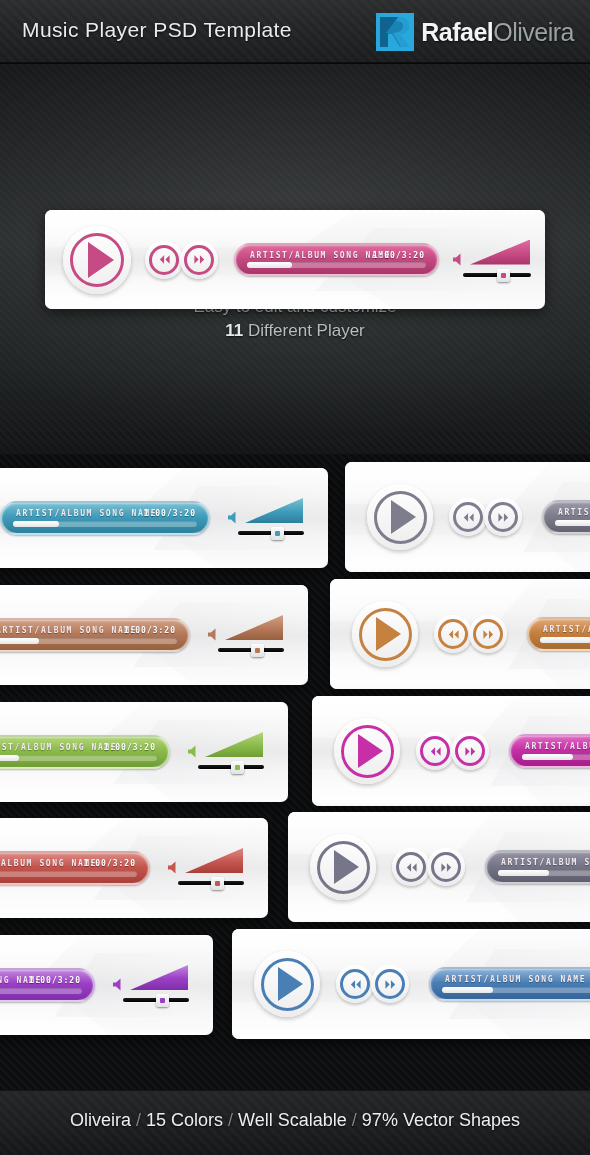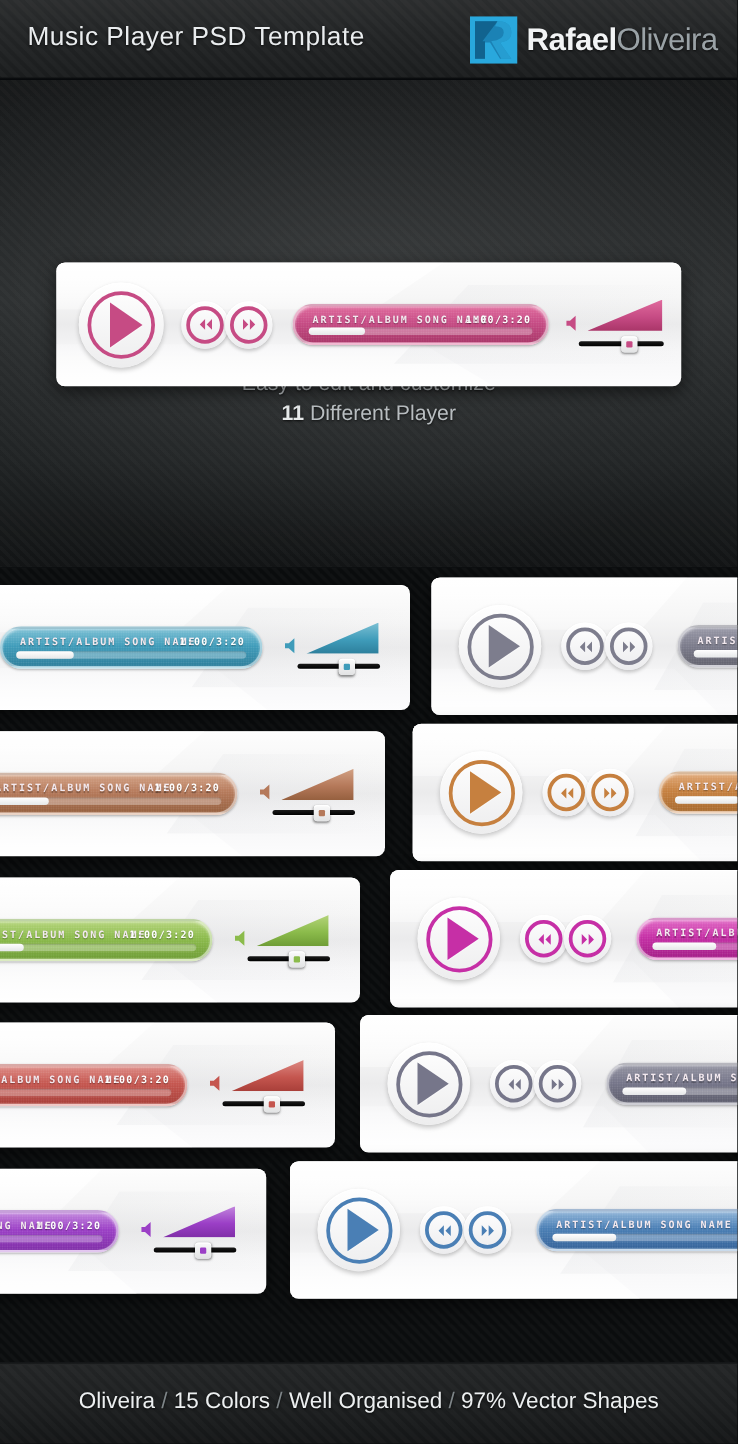--- a/index.html
+++ b/index.html
@@ -590,14 +590,14 @@
             <div class="panel-track">
               <div class="panel-fill" style="width: 25%;"></div>
             </div>
           </div>
         </div>
       </div>
     </div>
   </div>
 
 <div class="footer">
-  <div class="footer-text"><span>Oliveira</span><span class="sep"> / </span><span>15 Colors</span><span class="sep"> / </span><span>Well Organised</span><span class="sep"> / </span><span>97% Vector Shapes</span></div>
+  <div class="footer-text"><span>Oliveira</span><span class="sep"> / </span><span>15 Colors</span><span class="sep"> / </span><span>Well Scalable</span><span class="sep"> / </span><span>97% Vector Shapes</span></div>
 </div>
 
 </body></html>

